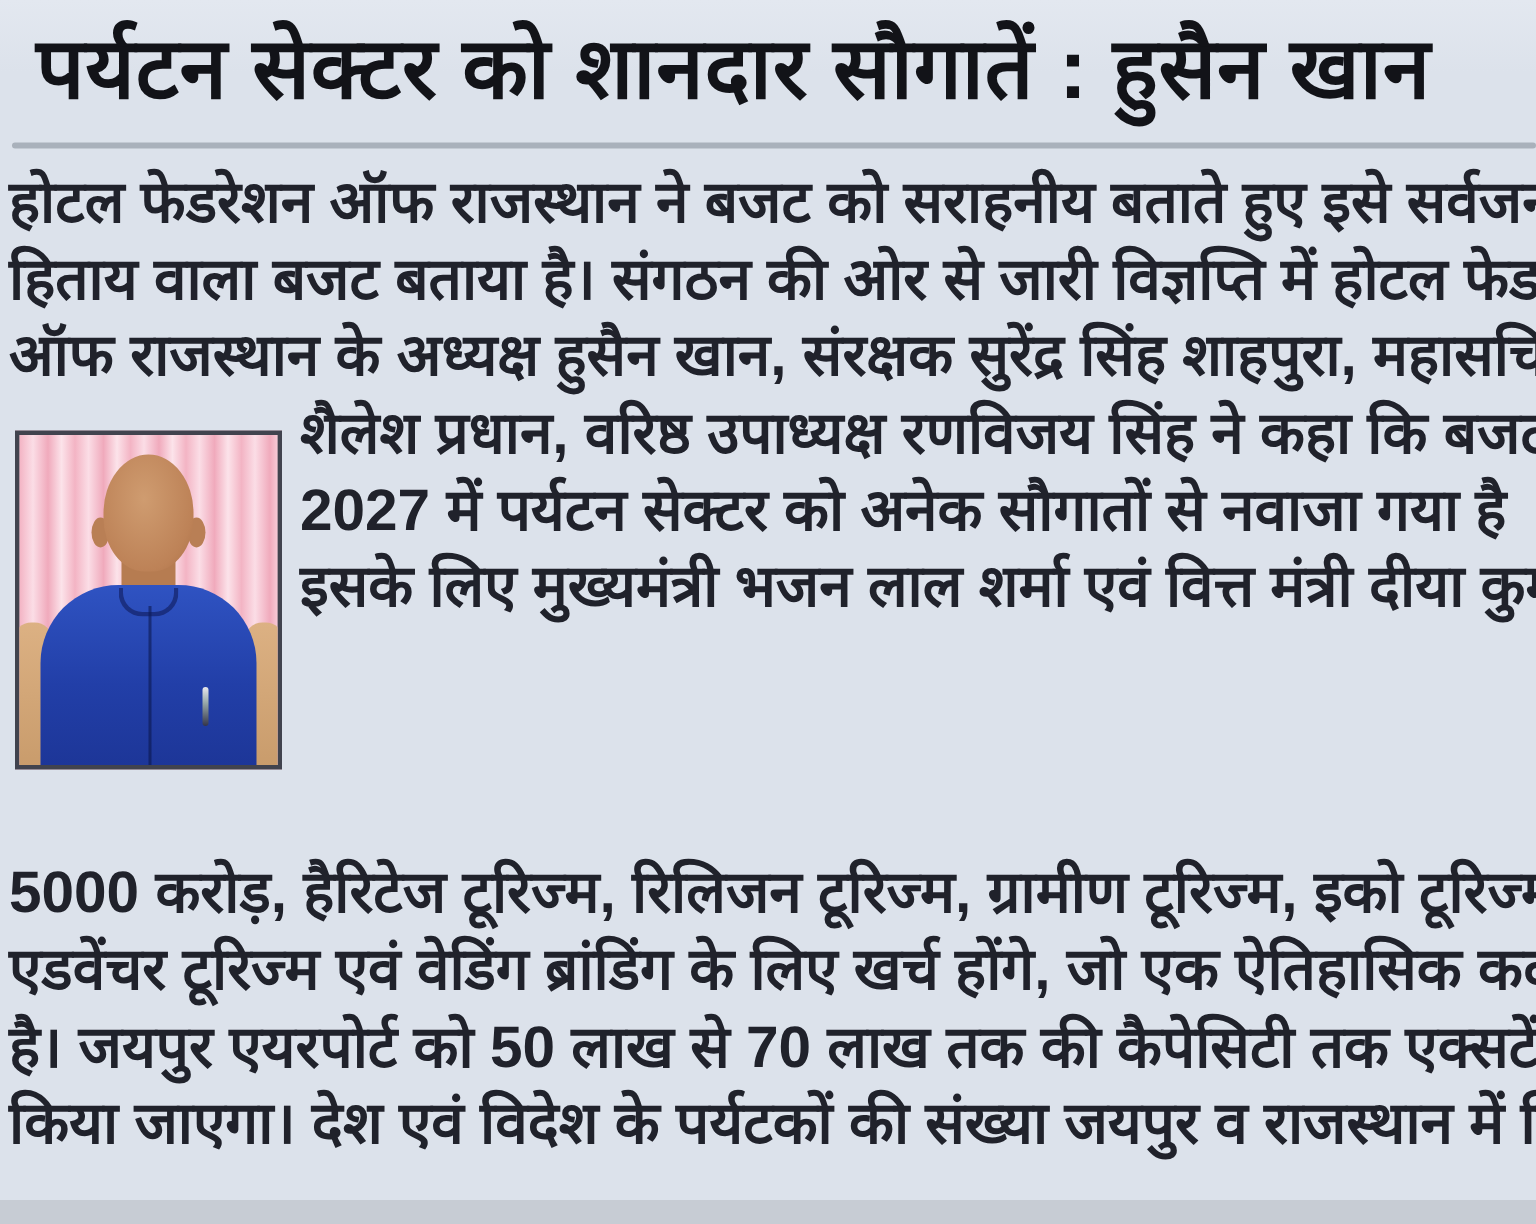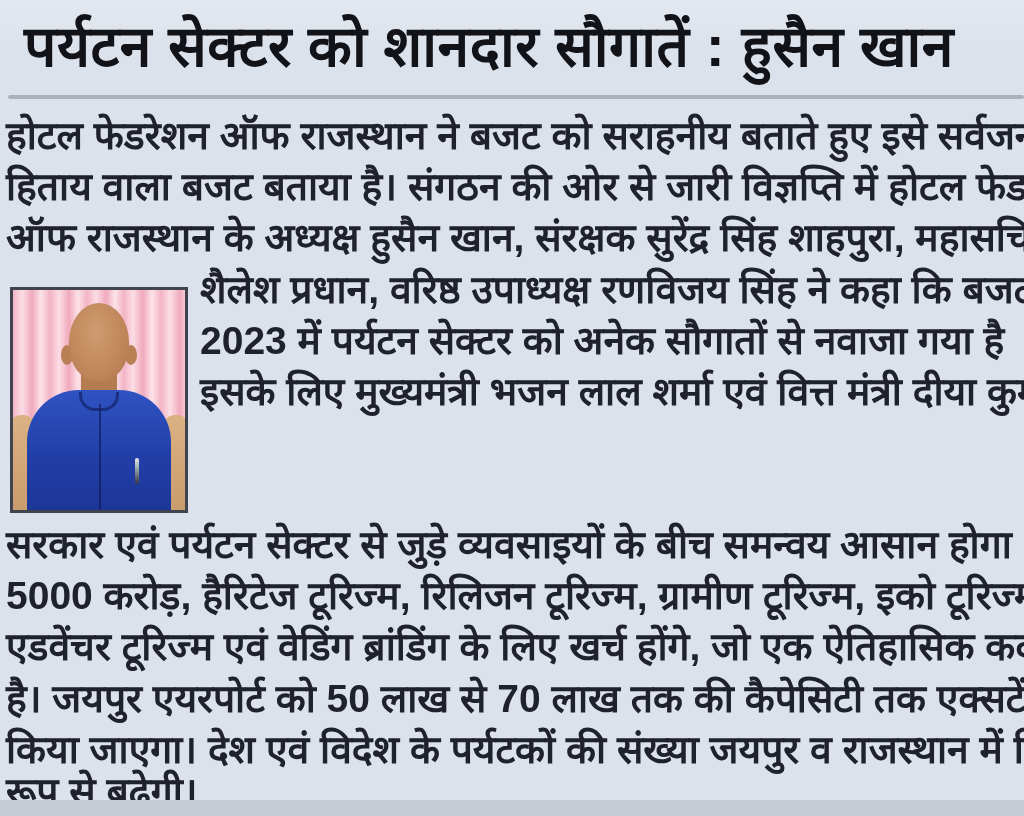--- a/index.html
+++ b/index.html
@@ -168,22 +168,20 @@
       <div class="jacket-seam"></div>
       <div class="collar"></div>
       <div class="pen"></div>
     </div>
   </div>
 
   <p class="line" style="top:112px">होटल फेडरेशन ऑफ राजस्थान ने बजट को सराहनीय बताते हुए इसे सर्वजन</p>
   <p class="line" style="top:163px">हिताय वाला बजट बताया है। संगठन की ओर से जारी विज्ञप्ति में होटल फेडरेशन</p>
   <p class="line" style="top:214px">ऑफ राजस्थान के अध्यक्ष हुसैन खान, संरक्षक सुरेंद्र सिंह शाहपुरा, महासचिव</p>
   <p class="line indent" style="top:266px">शैलेश प्रधान, वरिष्ठ उपाध्यक्ष रणविजय सिंह ने  कहा कि बजट</p>
-  <p class="line indent" style="top:317px">2023 में पर्यटन सेक्टर को अनेक सौगातों से नवाजा गया है</p>
+  <p class="line indent" style="top:317px">2027 में पर्यटन सेक्टर को अनेक सौगातों से नवाजा गया है</p>
   <p class="line indent" style="top:368px">इसके लिए मुख्यमंत्री भजन लाल शर्मा एवं वित्त मंत्री दीया कुमारी</p>
-  <p class="line" style="top:521px">सरकार एवं पर्यटन सेक्टर से जुड़े व्यवसाइयों के बीच समन्वय आसान होगा</p>
   <p class="line" style="top:572px">5000 करोड़,  हैरिटेज टूरिज्म, रिलिजन टूरिज्म, ग्रामीण टूरिज्म,  इको टूरिज्म,</p>
   <p class="line" style="top:623px">एडवेंचर टूरिज्म एवं वेडिंग  ब्रांडिंग के लिए खर्च होंगे, जो एक ऐतिहासिक कदम</p>
   <p class="line" style="top:675px">है। जयपुर एयरपोर्ट को 50 लाख से 70 लाख तक की कैपेसिटी तक एक्सटेंड</p>
   <p class="line" style="top:726px">किया जाएगा। देश एवं विदेश के पर्यटकों की संख्या जयपुर व राजस्थान में निश्चित</p>
-  <p class="line" style="top:768px">रूप से बढ़ेगी।</p>
 
 </div>
 
 </body></html>

